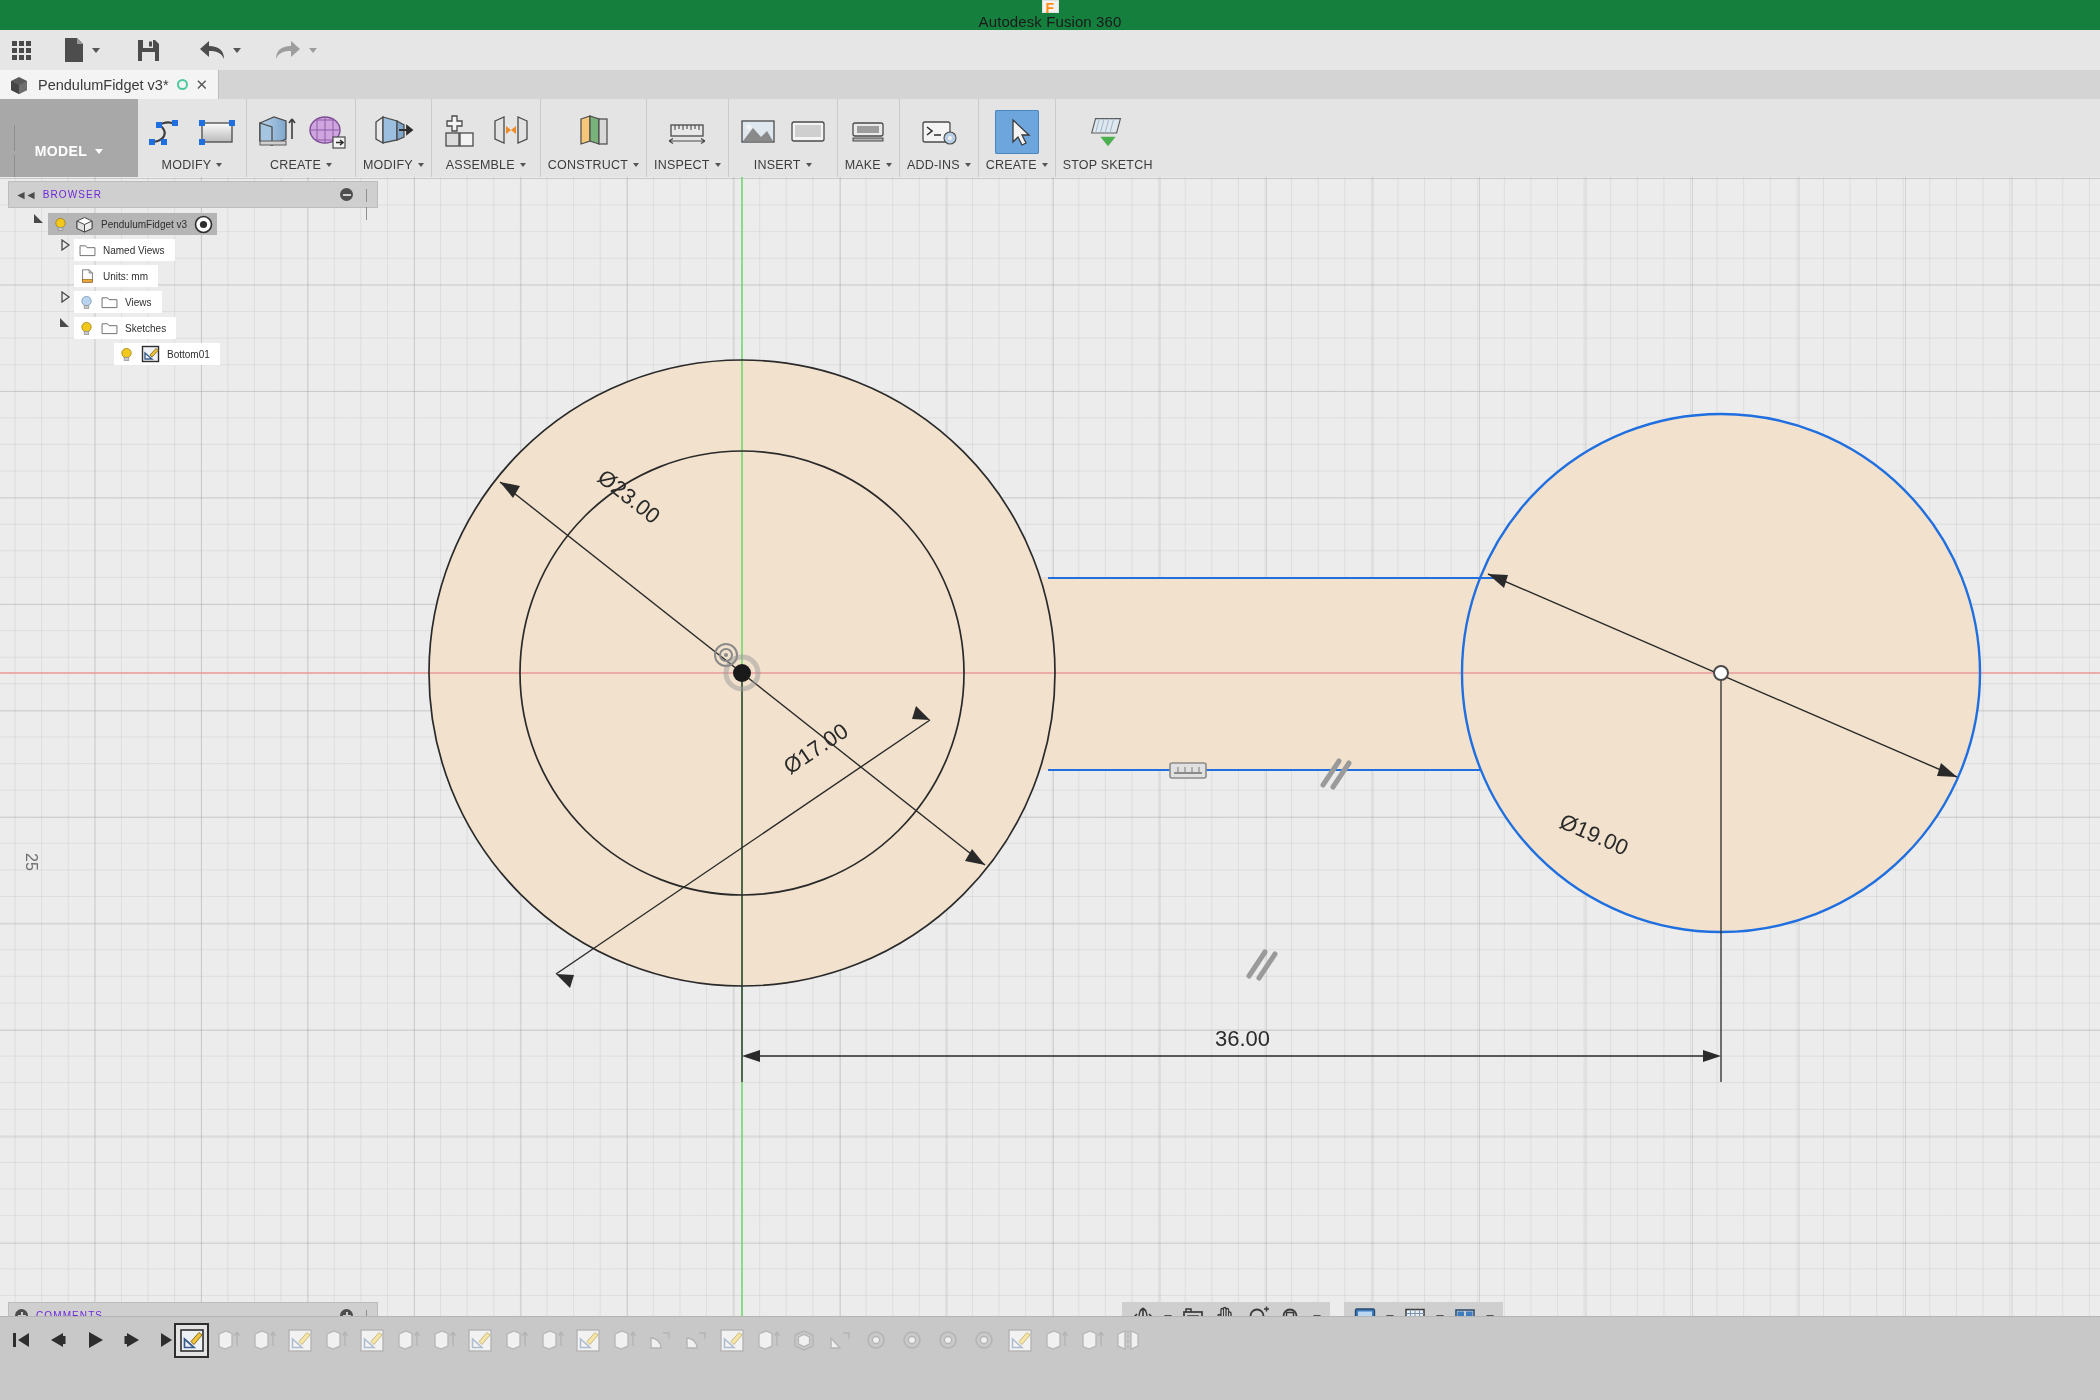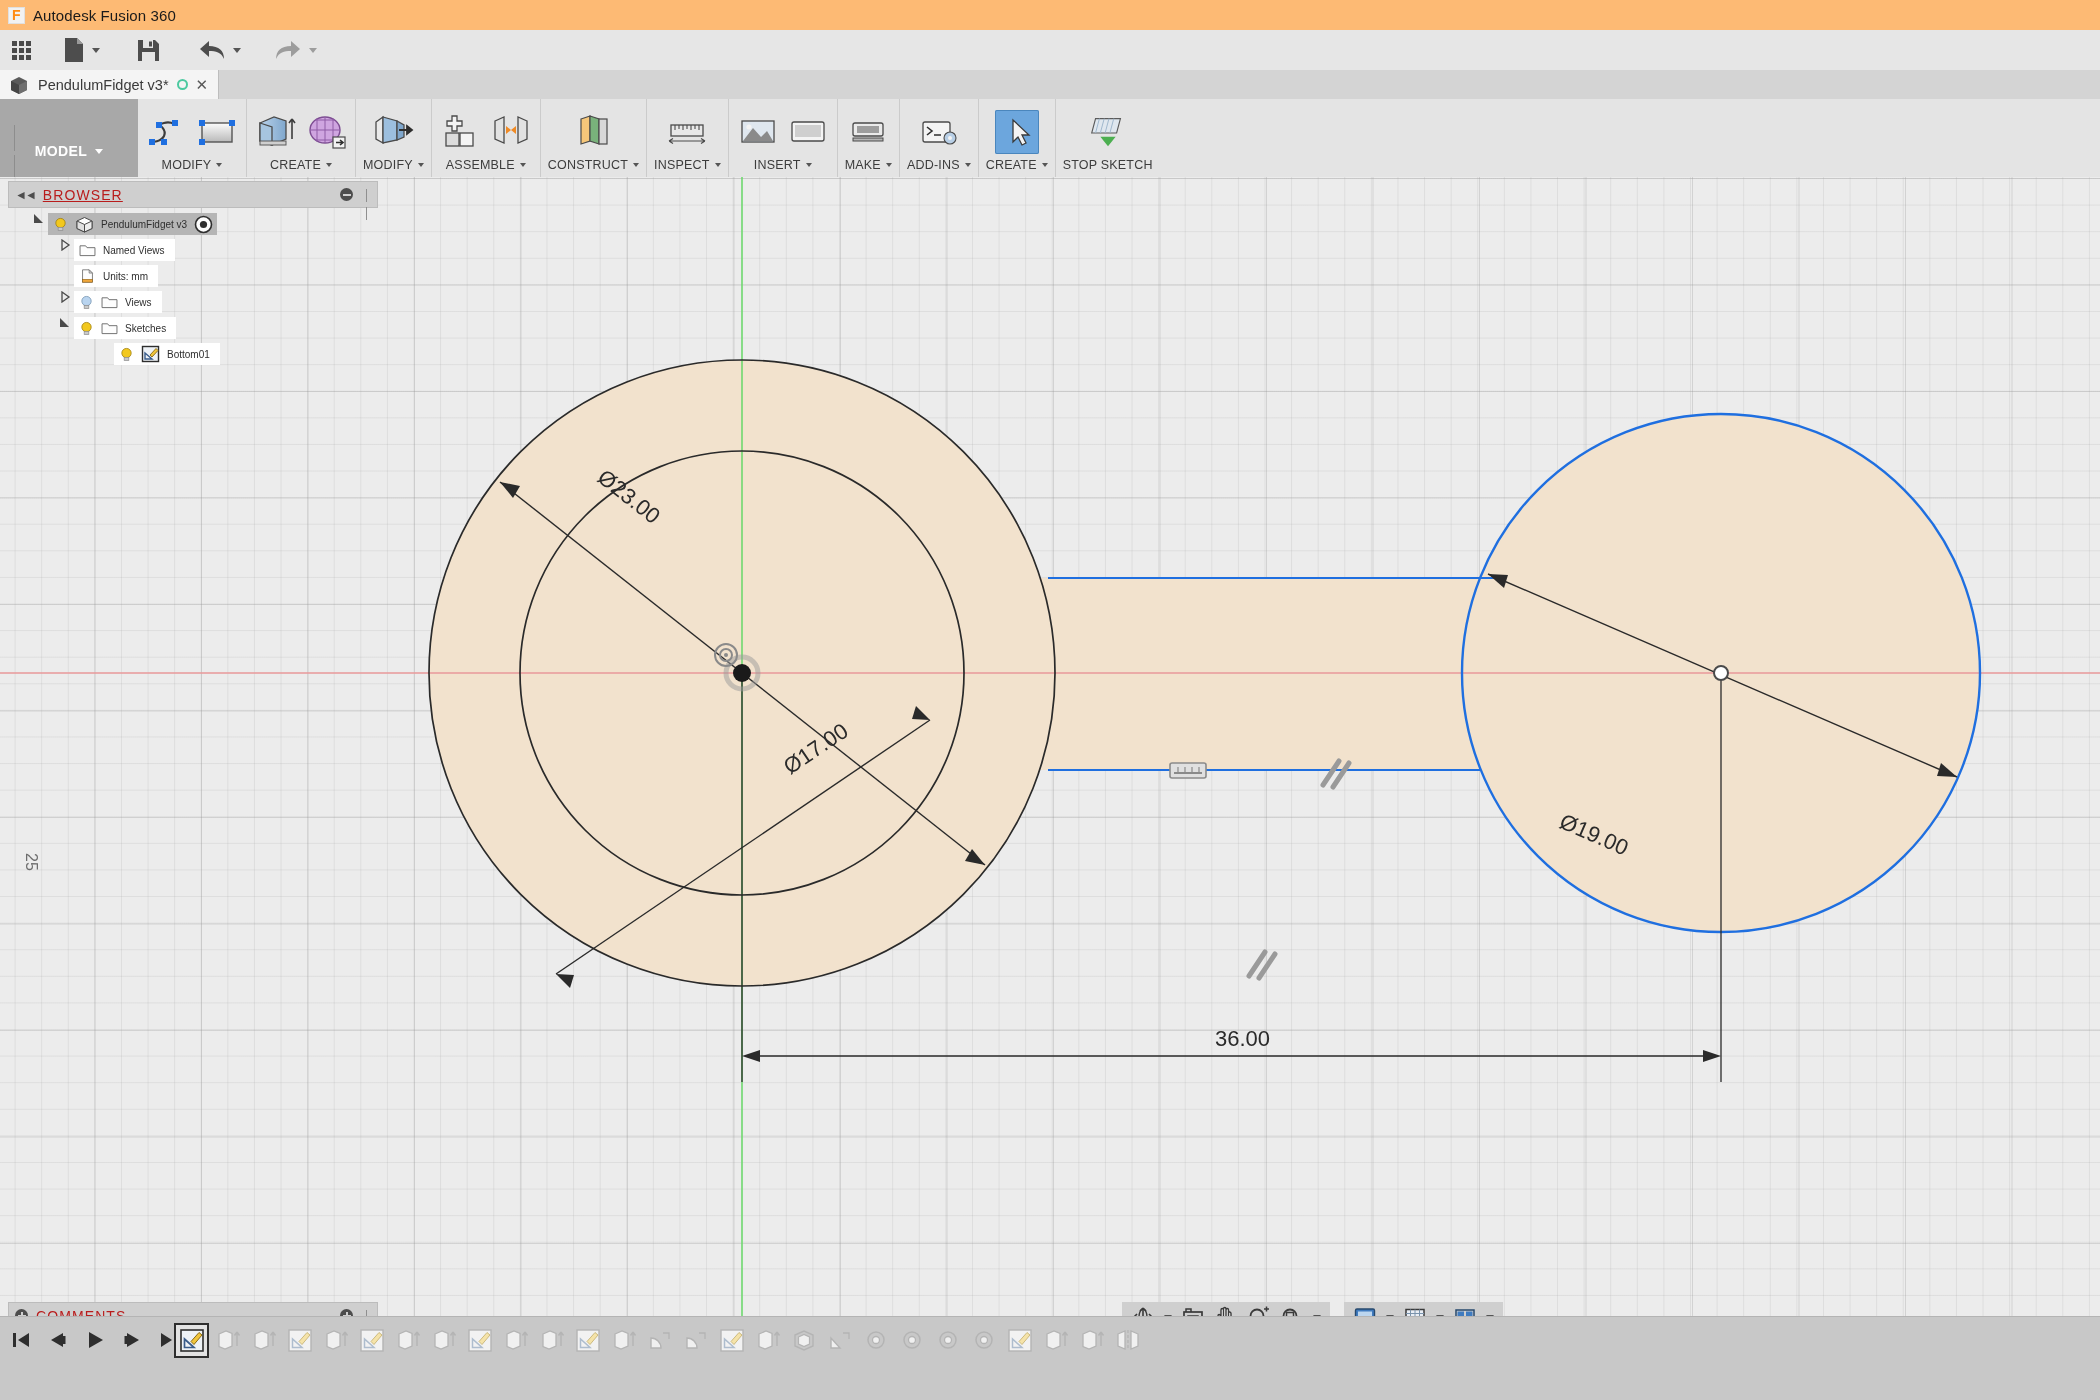--- a/index.html
+++ b/index.html
@@ -5,22 +5,22 @@
   html,body{margin:0;padding:0;}
   body{
     width:2100px;height:1400px;overflow:hidden;
     font-family:"Liberation Sans", sans-serif;
     background:#ededed;
     -webkit-font-smoothing:antialiased;
   }
   #app{position:relative;width:2100px;height:1400px;}
 
   
-  .titlebar{position:absolute;left:0;top:0;width:2100px;height:30px;background:#fdba74;
-    display:flex;align-items:center;}
+  .titlebar{position:absolute;left:0;top:0;width:2100px;height:30px;background:#15803d;
+    display:flex;align-items:center;flex-direction:column;}
   .fusion-logo{width:17px;height:17px;margin-left:8px;margin-right:8px;position:relative;
     background:#f2f2f2;border:1px solid #e0e0e0;box-sizing:border-box;}
   .fusion-logo:after{content:"F";position:absolute;left:3px;top:-1px;font-size:14px;
     font-weight:bold;color:#ff8c16;font-family:"Liberation Sans",sans-serif;}
   .title-text{font-size:15px;color:#1a1a1a;letter-spacing:.1px;}
 
   
   .qat{position:absolute;left:0;top:30px;width:2100px;height:40px;background:#e6e6e6;
     border-bottom:1px solid #d2d2d2;display:flex;align-items:center;}
   .qat-btn{height:40px;display:flex;align-items:center;padding:0 9px;cursor:pointer;}
@@ -72,21 +72,21 @@
     background-position:-12px 1px,-12px 1px,-12px 1px,-12px 1px;}
   .canvas svg{position:absolute;left:0;top:0;}
   .axis-label{position:absolute;left:40px;top:676px;font-size:16px;color:#6d6d6d;
     transform:rotate(90deg);transform-origin:left top;}
 
   
   .browser{position:absolute;left:8px;top:181px;width:370px;}
   .bpanel-head{height:27px;background:#cfcfcf;border:1px solid #bcbcbc;display:flex;
     align-items:center;padding:0 6px;gap:8px;box-sizing:border-box;}
   .collapse-arrows{font-size:12px;color:#4d4d4d;letter-spacing:-2px;cursor:pointer;}
-  .bpanel-title{font-size:14px;color:#b91c1c;letter-spacing:1.1px;flex:1;text-decoration:underline;}
+  .bpanel-title{font-size:10px;color:#6d28d9;letter-spacing:1.1px;flex:1;}
   .circ-btn{width:13px;height:13px;border-radius:50%;background:#4d4d4d;position:relative;cursor:pointer;}
   .circ-btn:after{content:"";position:absolute;left:2.5px;top:5.5px;width:8px;height:2px;background:#cfcfcf;}
   .circ-btn.plus:before{content:"";position:absolute;left:5.5px;top:2.5px;width:2px;height:8px;background:#cfcfcf;}
   .grip2{width:5px;height:13px;margin-left:5px;cursor:pointer;}
   .grip2 i{display:inline-block;width:1px;height:13px;background:#8f8f8f;margin-right:2px;}
 
   .btree{padding-top:5px;}
   .brow{display:flex;height:26px;font-size:10px;color:#2e2e2e;}
   .bexp{width:18px;text-align:center;cursor:pointer;flex:none;}
   .bchip{display:inline-flex;align-items:center;gap:7px;background:#ffffff;padding:2px 10px 2px 5px;height:22px;

